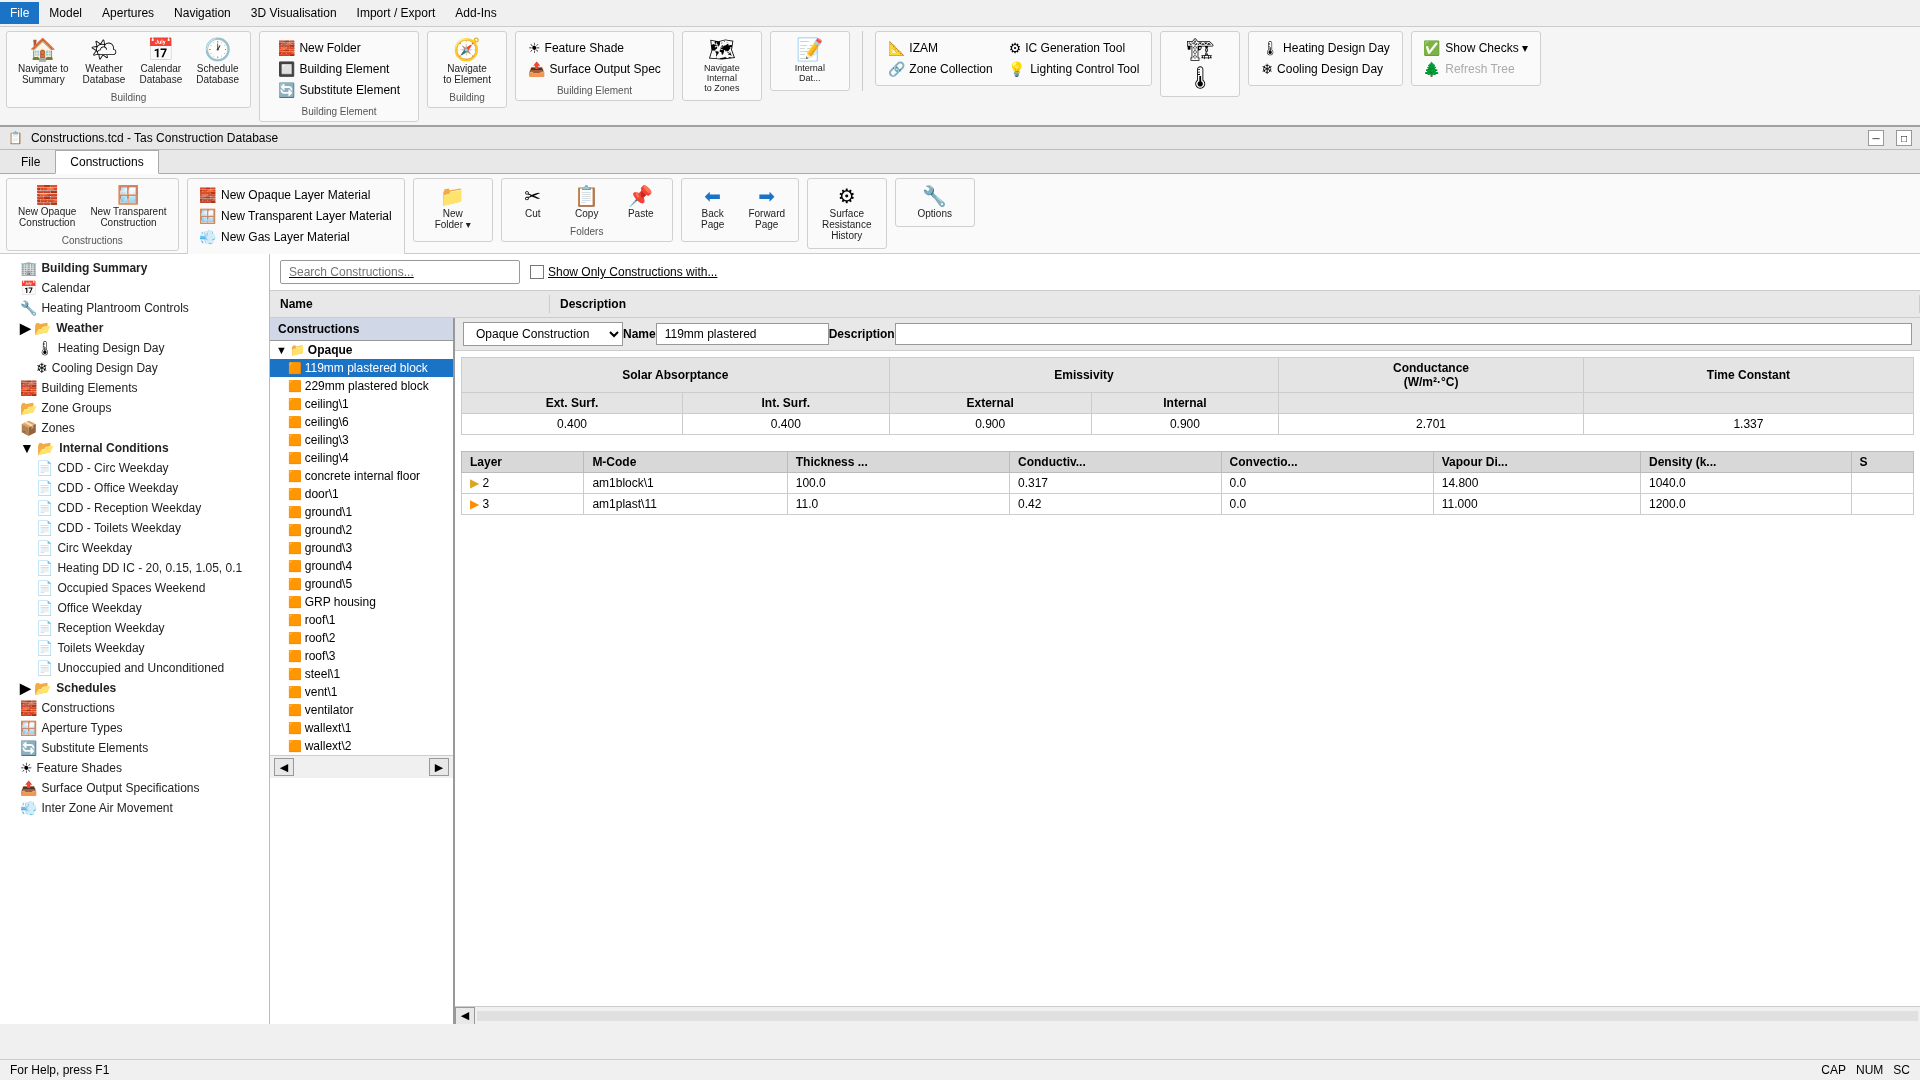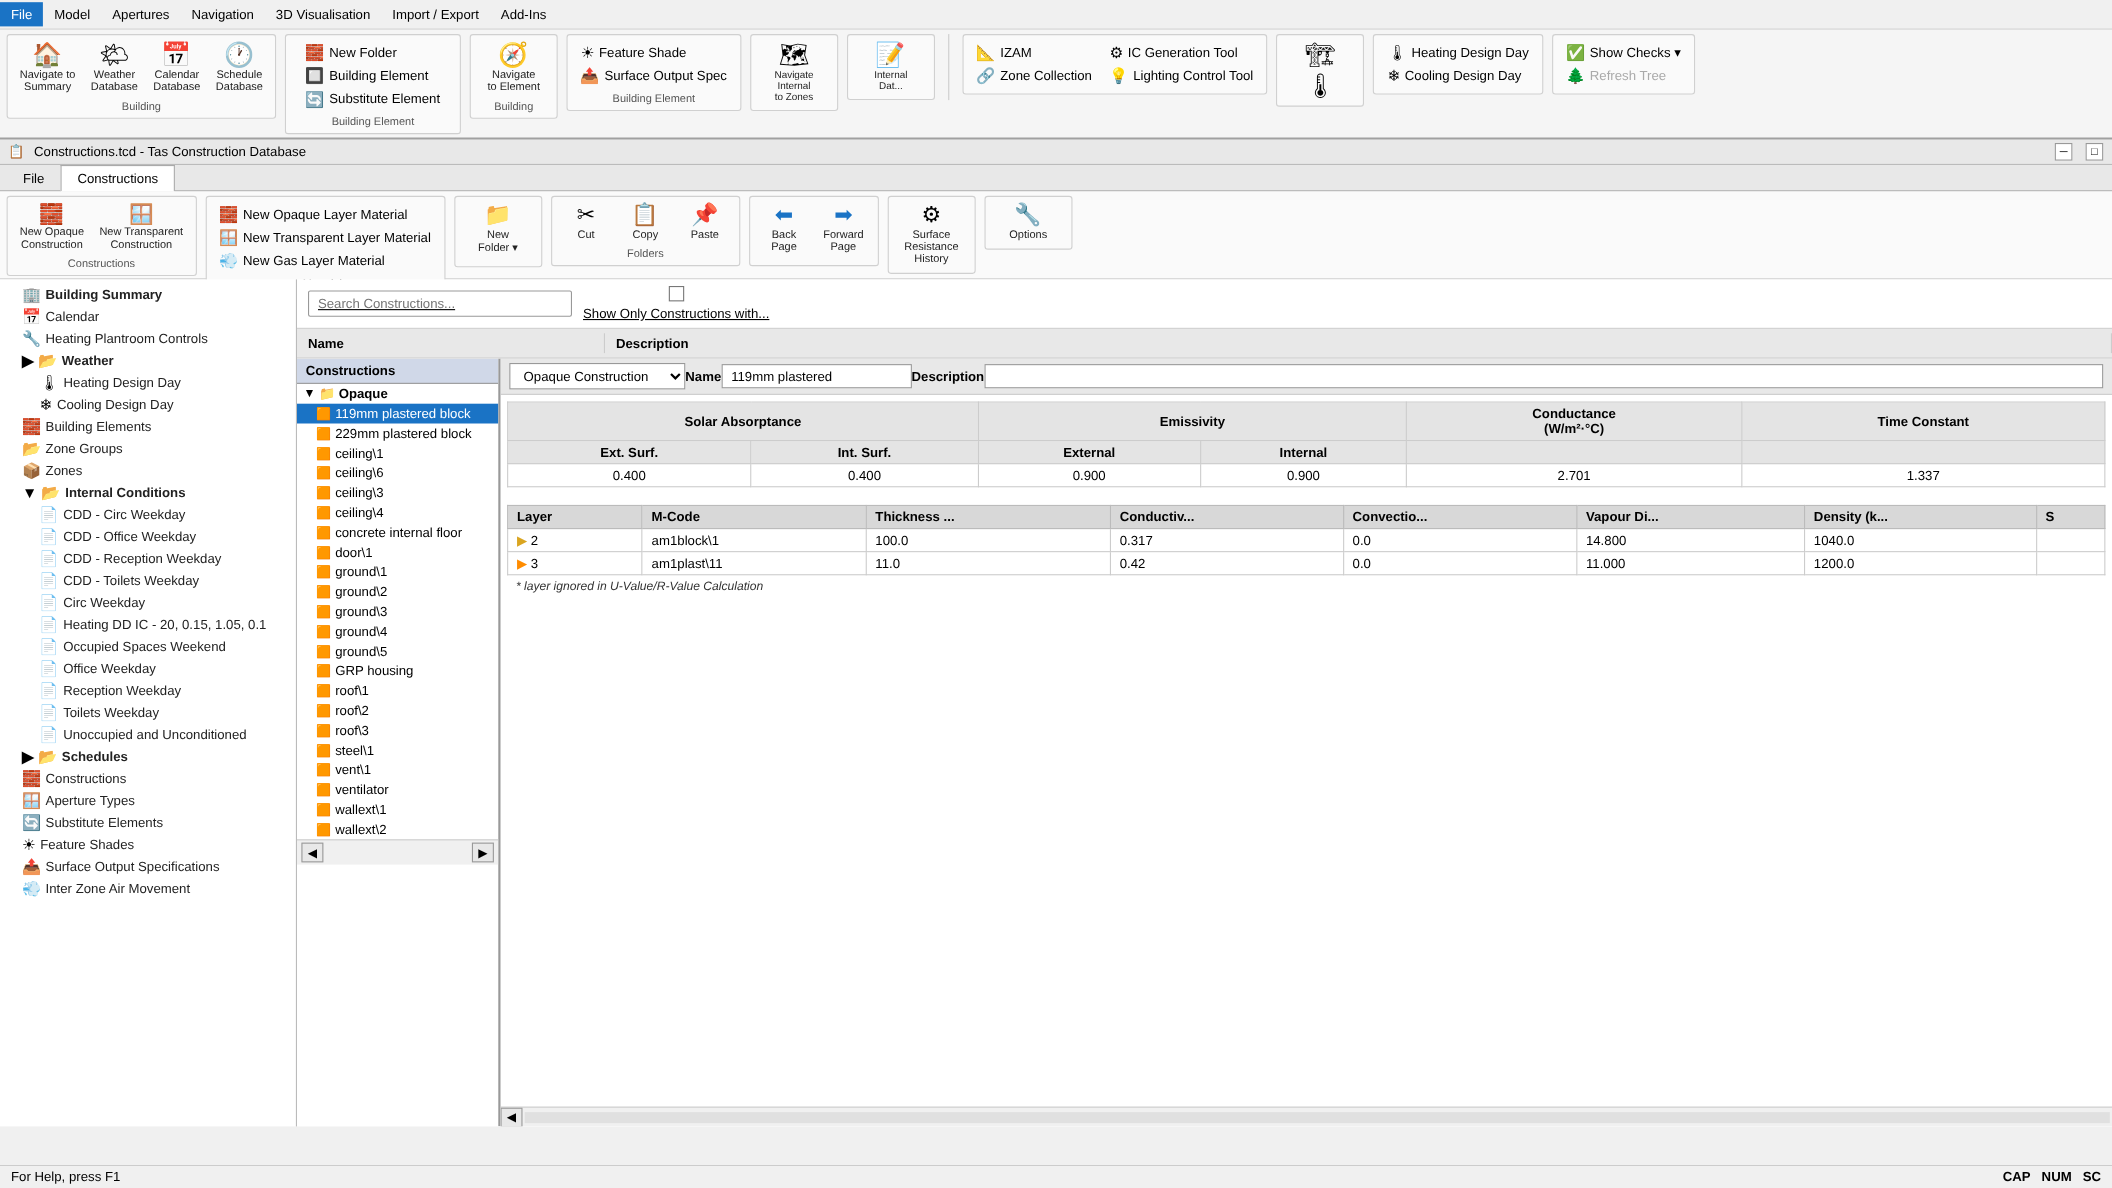--- a/index.html
+++ b/index.html
@@ -38,21 +38,21 @@
     .sidebar-group { font-weight: bold; }
     .indent1 { padding-left: 20px; }
     .indent2 { padding-left: 36px; }
 
     
     .content-area { flex: 1; display: flex; flex-direction: column; background: #fff; overflow: hidden; }
 
     
     .search-bar { padding: 6px 10px; border-bottom: 1px solid #ccc; display: flex; align-items: center; gap: 10px; text-decoration: underline; }
     .search-input { width: 240px; padding: 4px 8px; border: 1px solid #999; border-radius: 2px; font-size: 12px; }
-    .search-checkbox { display: flex; align-items: center; gap: 4px; font-size: 12px; flex-direction: column; }
+    .search-checkbox { display: flex; align-items: center; gap: 4px; font-size: 12px; }
 
     
     .table-header { display: flex; background: #e8e8e8; border-bottom: 1px solid #ccc; padding: 4px 0; }
     .th-cell { padding: 2px 10px; font-weight: bold; font-size: 12px; border-right: 1px solid #ccc; }
 
     
     .constructions-panel { display: flex; flex: 1; overflow: hidden; }
 
     
     .tree-panel { width: 185px; border-right: 2px solid #999; background: #fff; overflow-y: auto; flex-shrink: 0; position: relative; }
@@ -665,32 +665,31 @@
                 <td>am1plast\11</td>
                 <td>11.0</td>
                 <td>0.42</td>
                 <td>0.0</td>
                 <td>11.000</td>
                 <td>1200.0</td>
                 <td></td>
               </tr>
             </tbody>
           </table>
-          <div class="layer-note">* layer ignored in U-Value/R-Value Calculation</div>
         </div>
 
         <div style="height:18px; background:#f0f0f0; border-top:1px solid #ccc; display:flex; align-items:center;">
           <span class="tree-nav-btn">◀</span>
           <div style="flex:1; height:10px; background:#e0e0e0; margin:2px 2px;"></div>
         </div>
       </div>
     </div>
   </div>
 </div>
 
 <div class="status-bar">
   <span>For Help, press F1</span>
-  <span style="display:flex; gap:10px;font-weight:bold;">
+  <span style="display:flex; gap:10px;">
     <span>CAP</span>
     <span>NUM</span>
     <span>SC</span>
   </span>
 </div>
 
 </body></html>

